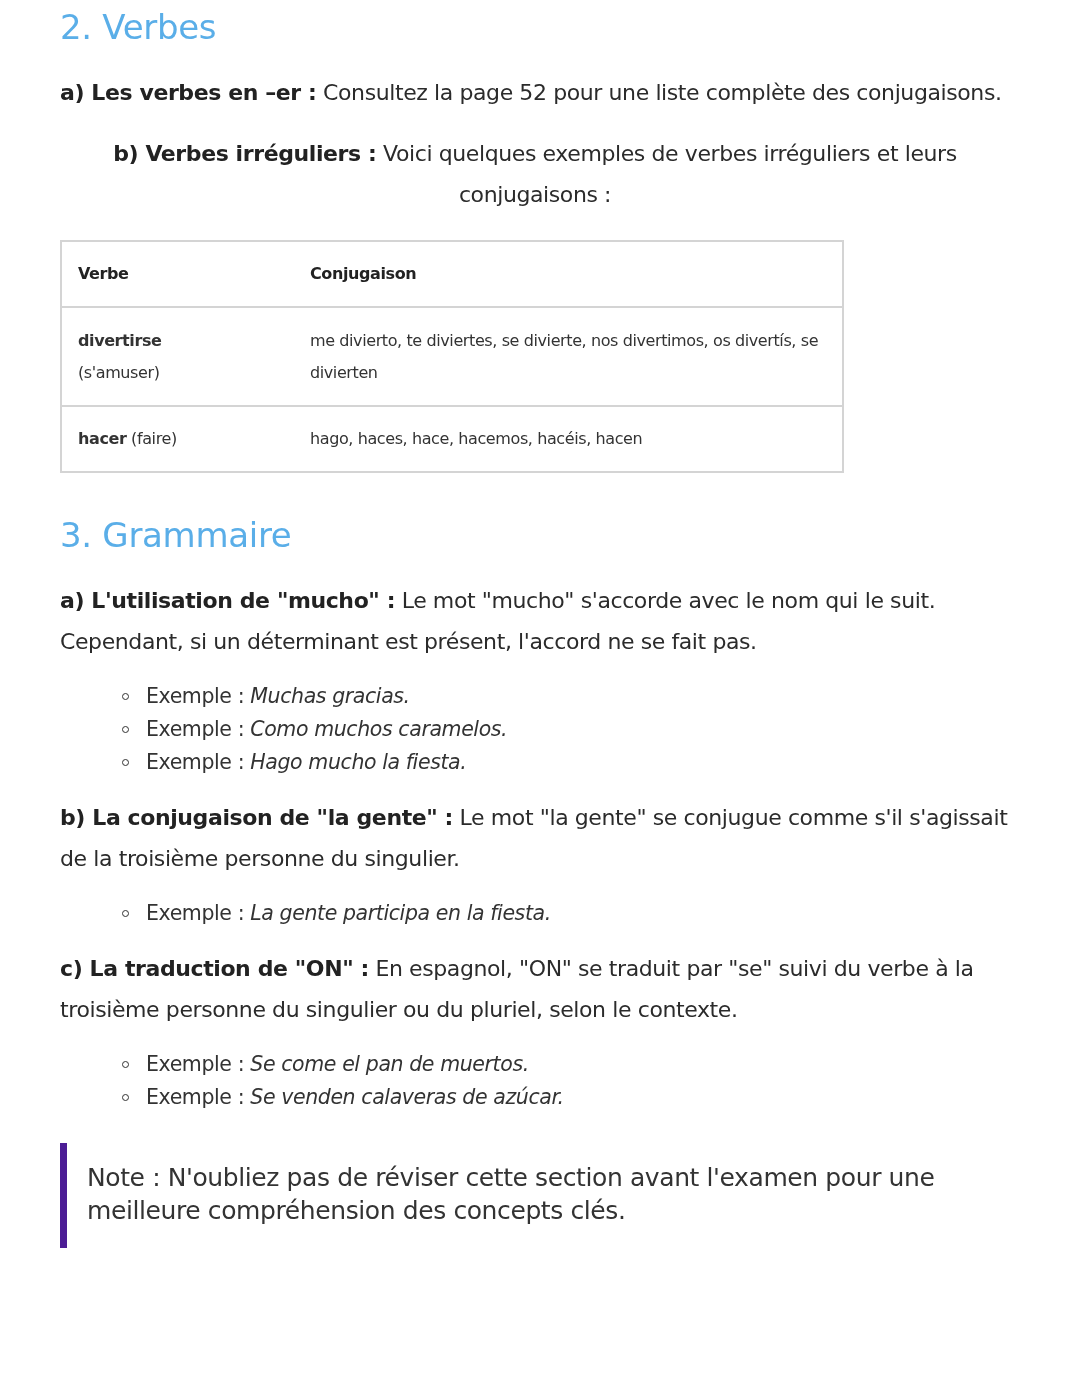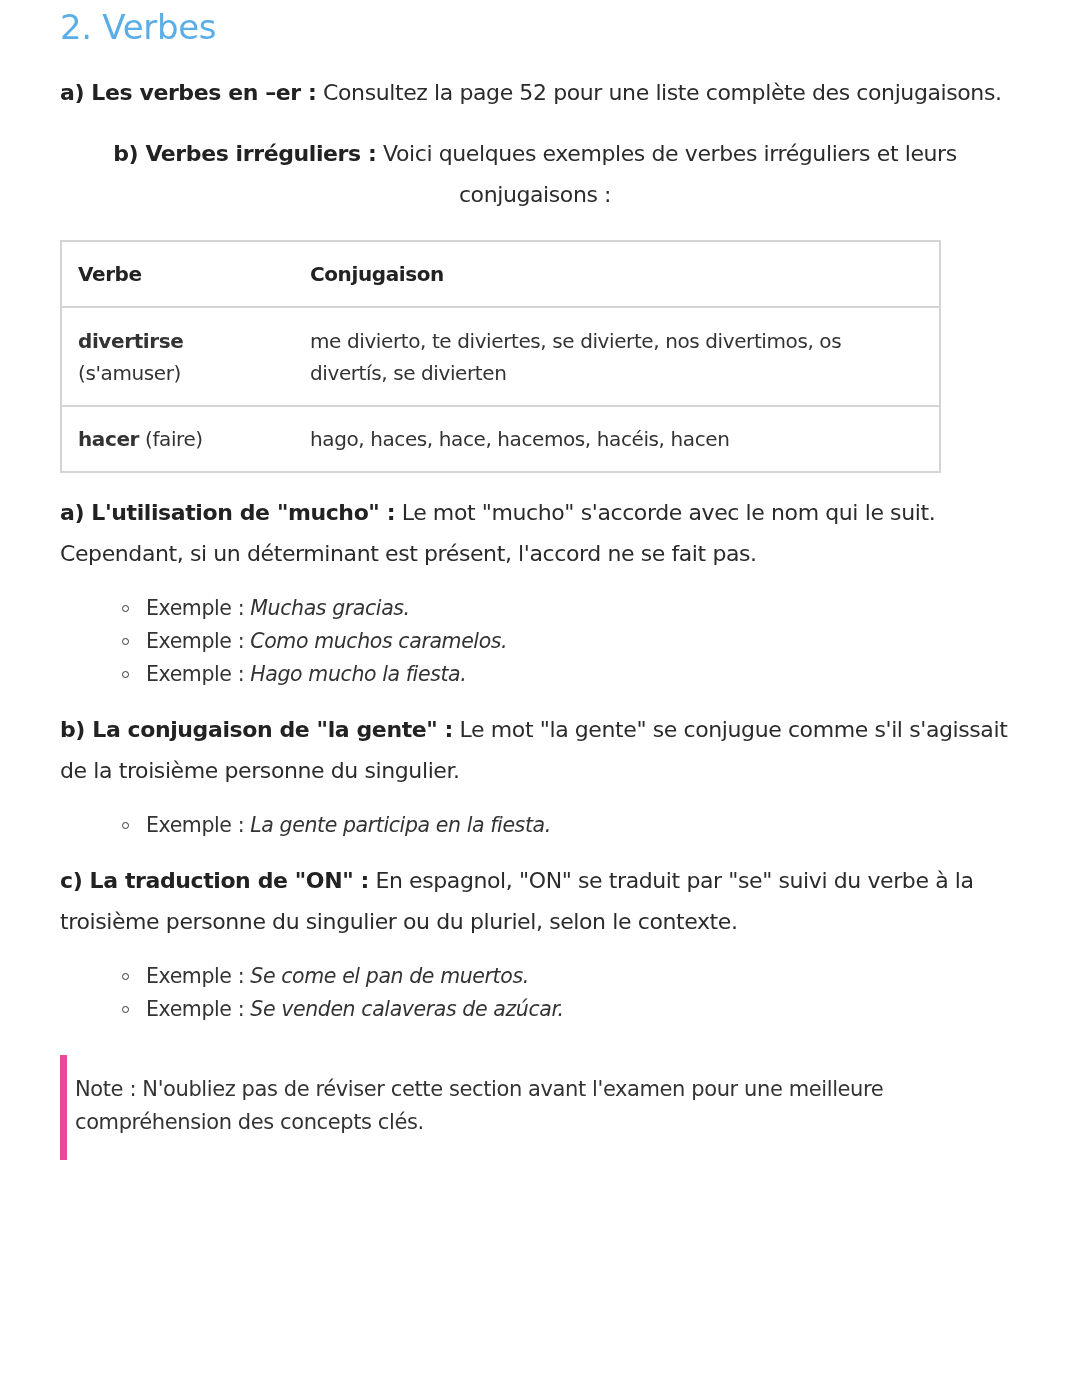--- a/index.html
+++ b/index.html
@@ -35,23 +35,23 @@
       line-height: 41px;
       margin: 0;
       letter-spacing: -0.4px;
     }
     p.para b {
       font-weight: bold;
       color: #222;
     }
     table.conj {
       border-collapse: collapse;
-      width: 881px;
+      width: 784px;
       border: 2px solid #d4d4d4;
-      font-size: 20px;
+      font-size: 16px;
       letter-spacing: -0.4px;
     }
     table.conj th, table.conj td {
       border-bottom: 2px solid #d4d4d4;
       text-align: left;
       vertical-align: middle;
       padding: 0 16px;
       line-height: 32px;
     }
     table.conj th {
@@ -87,23 +87,23 @@
       width: 7px;
       height: 7px;
       border: 1.6px solid #333;
       border-radius: 50%;
       box-sizing: border-box;
     }
     ul.examples li i {
       font-style: italic;
     }
     .note {
-      border-left: 7px solid #ec4899;
-      padding-left: 8px;
-      font-size: 21px;
+      border-left: 7px solid #4c1d95;
+      padding-left: 20px;
+      font-size: 25px;
       line-height: 33px;
       color: #333;
       letter-spacing: -0.4px;
     }
   </style>
 </head>
 <body>
 
 <div class="page">
 
@@ -134,20 +134,21 @@
       </tr>
       <tr>
         <td class="col1">
           <b>hacer</b><span> (faire)</span>
         </td>
         <td>hago, haces, hace, hacemos, hacéis, hacen</td>
       </tr>
     </tbody>
   </table>
 
+  <h2 class="section-title" style="margin-top:36px;">3. Grammaire</h2>
 
   <p class="para" style="margin-top:19px;">
     <b>a) L'utilisation de "mucho" :</b><span> Le mot "mucho" s'accorde avec le nom qui le suit. Cependant, si un déterminant est présent, l'accord ne se fait pas.</span>
   </p>
 
   <ul class="examples" style="margin-top:18px;">
     <li><span class="bullet"></span><span>Exemple : </span><i>Muchas gracias.</i></li>
     <li><span class="bullet"></span><span>Exemple : </span><i>Como muchos caramelos.</i></li>
     <li><span class="bullet"></span><span>Exemple : </span><i>Hago mucho la fiesta.</i></li>
   </ul>

